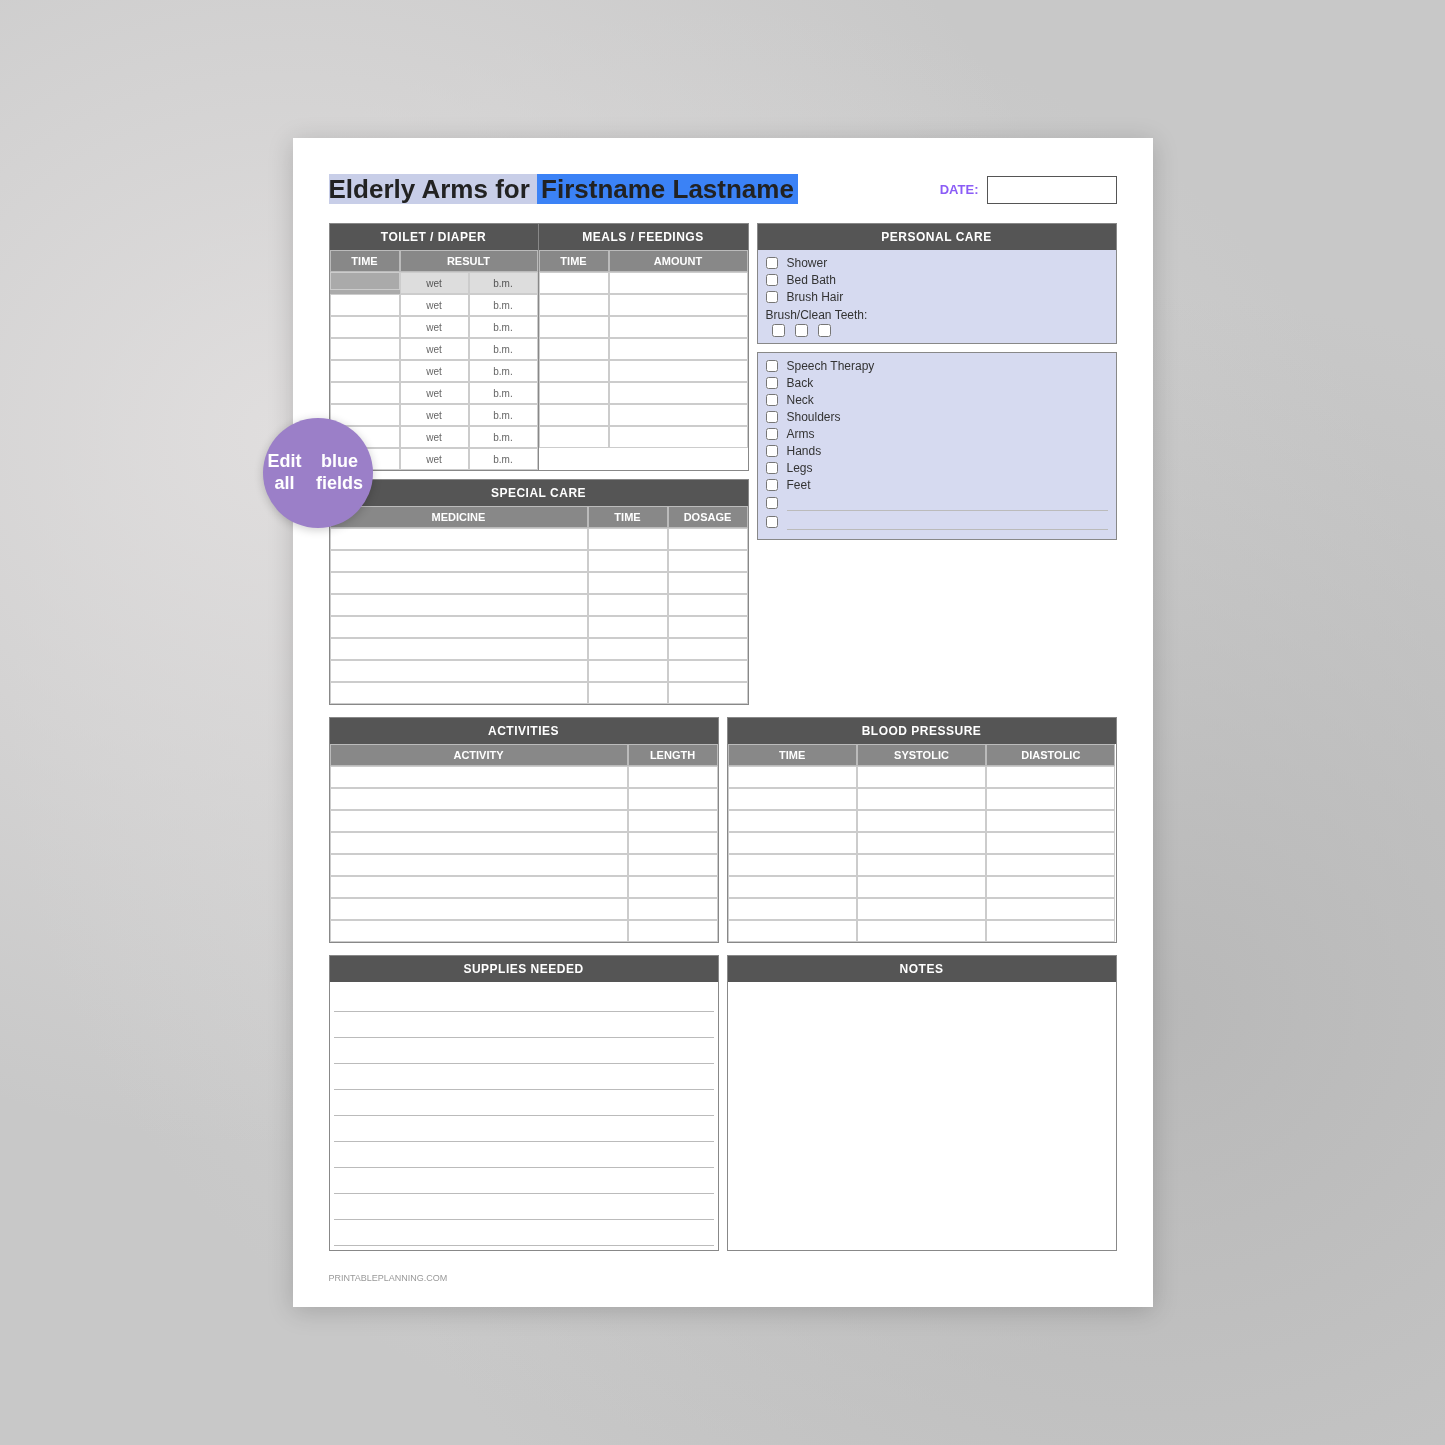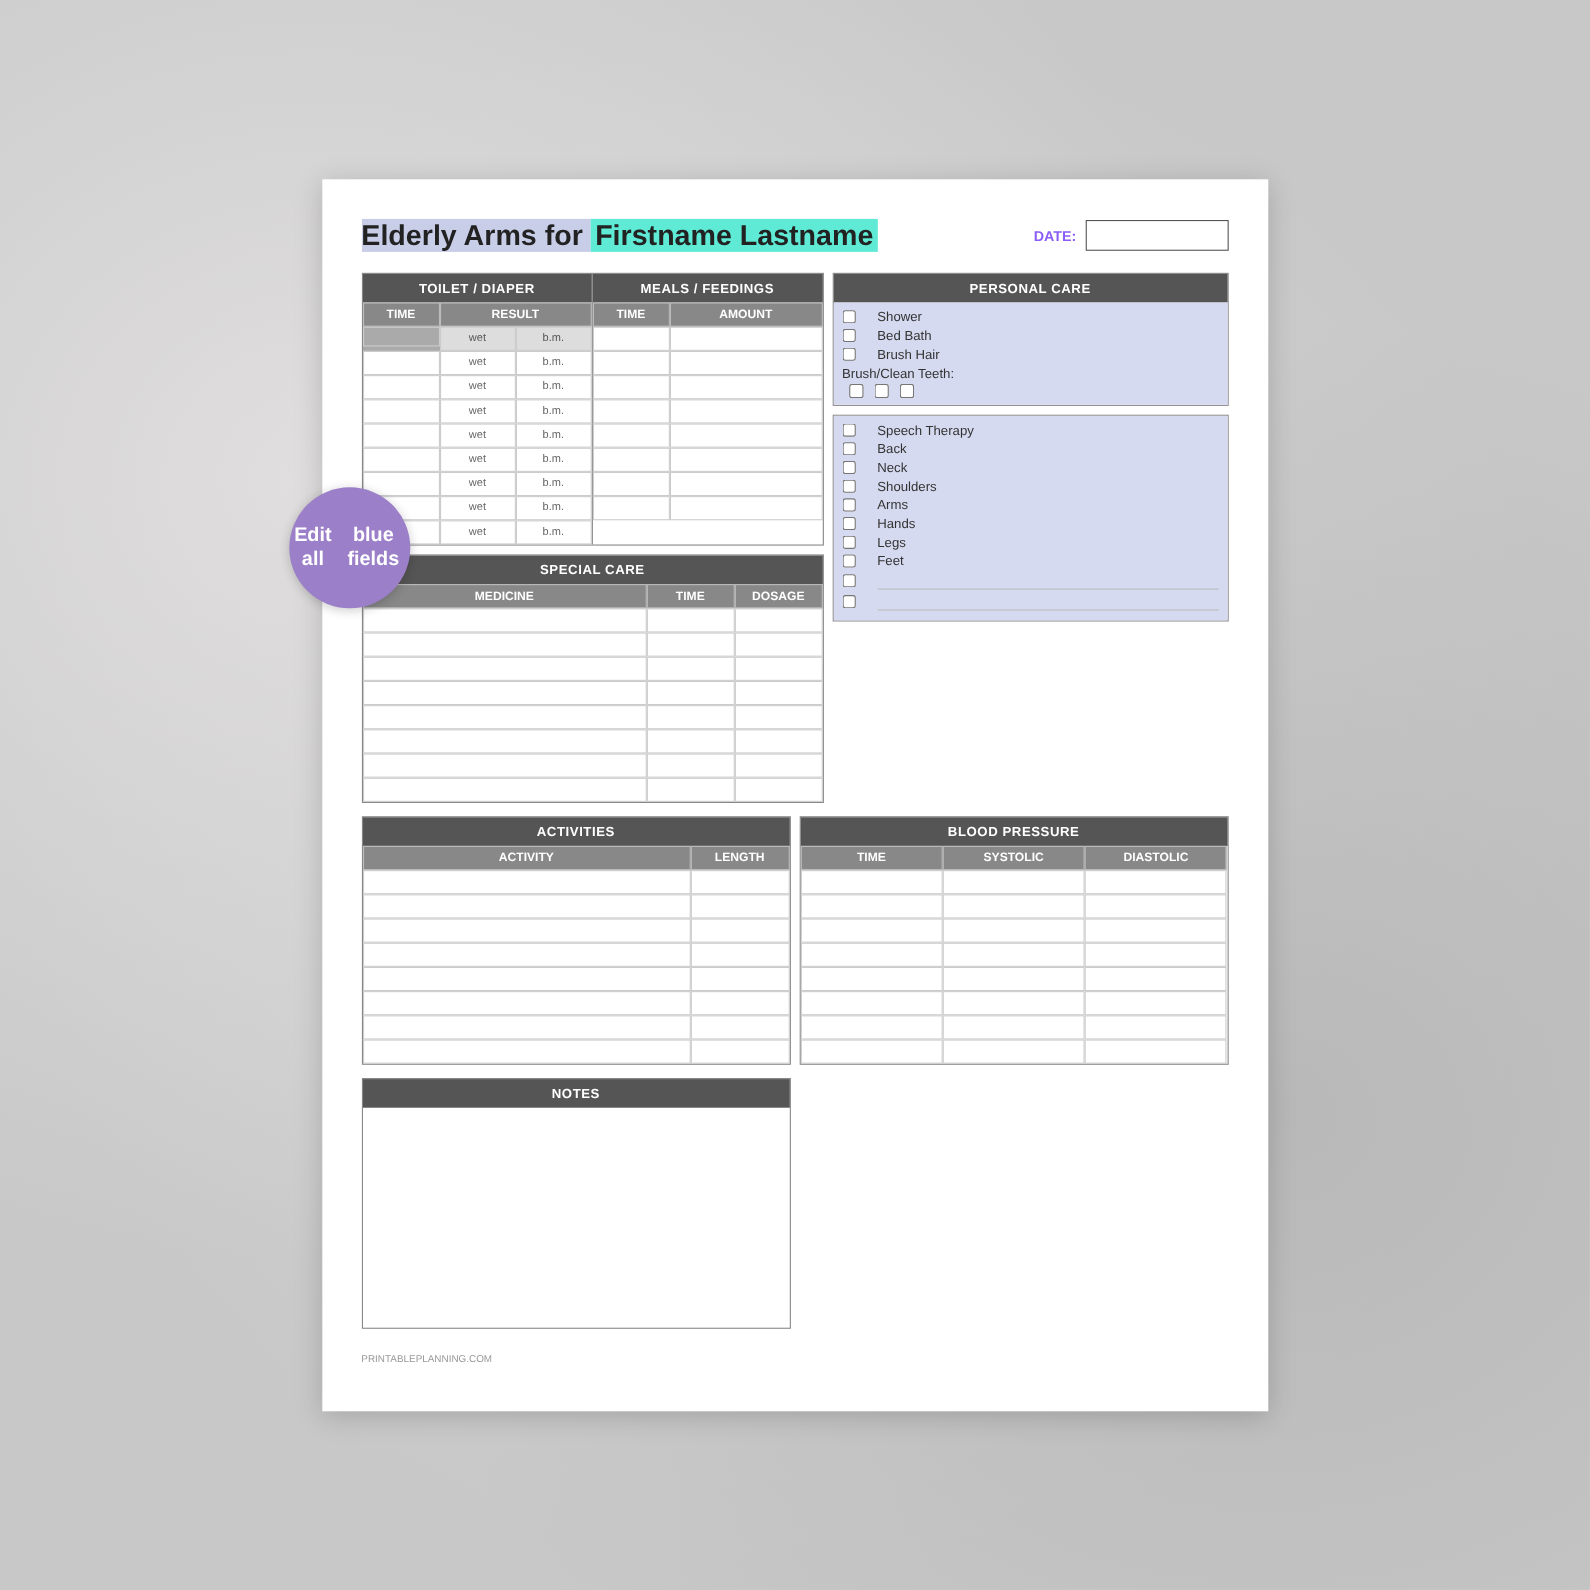--- a/index.html
+++ b/index.html
@@ -92,21 +92,21 @@
       border: 1.5px solid #888;
       margin-bottom: 8px;
     }
     .personal-care-body {
       background: #d6daf0;
       padding: 6px 8px;
     }
     .checkbox-row {
       display: flex;
       align-items: center;
-      gap: 20px;
+      gap: 9px;
       font-size: 12px;
       color: #333;
       margin-bottom: 3px;
     }
     .checkbox-row input[type=checkbox] {
       width: 12px;
       height: 12px;
       accent-color: #555;
     }
     .brush-teeth-row {
@@ -200,21 +200,21 @@
 <div class="page">
 
   <div class="edit-badge">
     <span>Edit all</span>
       <br>
     <span>blue fields</span>
   </div>
 
   <div class="header">
     <div class="header-title">
-      <span>Elderly Arms for </span><span style="background:#5eead4; padding: 0 4px;">Firstname Lastname</span>
+      <span>Elderly Arms for </span><span style="background:#3b82f6; padding: 0 4px;">Firstname Lastname</span>
     </div>
     <div class="header-date">
       <span>DATE:</span>
       <div class="date-input"></div>
     </div>
   </div>
 
   <div style="display:grid; grid-template-columns: 420px 1fr; gap: 8px; margin-bottom: 8px;">
 
     <div>
@@ -537,20 +537,35 @@
           <div style="display: grid; grid-template-columns: 1fr 1fr 1fr;">
       <div style="border:1px solid #ccc; height:22px;"></div>
       <div style="border:1px solid #ccc; height:22px;"></div>
       <div style="border:1px solid #ccc; height:22px;"></div>
     </div>
         </div>
     </div>
   </div>
 
   <div class="final-grid">
+    <div class="supplies-section">
+      <div class="section-header">SUPPLIES NEEDED</div>
+      <div class="supplies-body" id="supply-lines">
+          <div class="supply-line"></div>
+          <div class="supply-line"></div>
+          <div class="supply-line"></div>
+          <div class="supply-line"></div>
+          <div class="supply-line"></div>
+          <div class="supply-line"></div>
+          <div class="supply-line"></div>
+          <div class="supply-line"></div>
+          <div class="supply-line"></div>
+          <div class="supply-line"></div>
+        </div>
+    </div>
     <div class="notes-section">
       <div class="section-header">NOTES</div>
       <div class="notes-body"></div>
     </div>
   </div>
 
   <div class="footer">
     <span>PRINTABLEPLANNING.COM</span>
   </div>
 </div>

